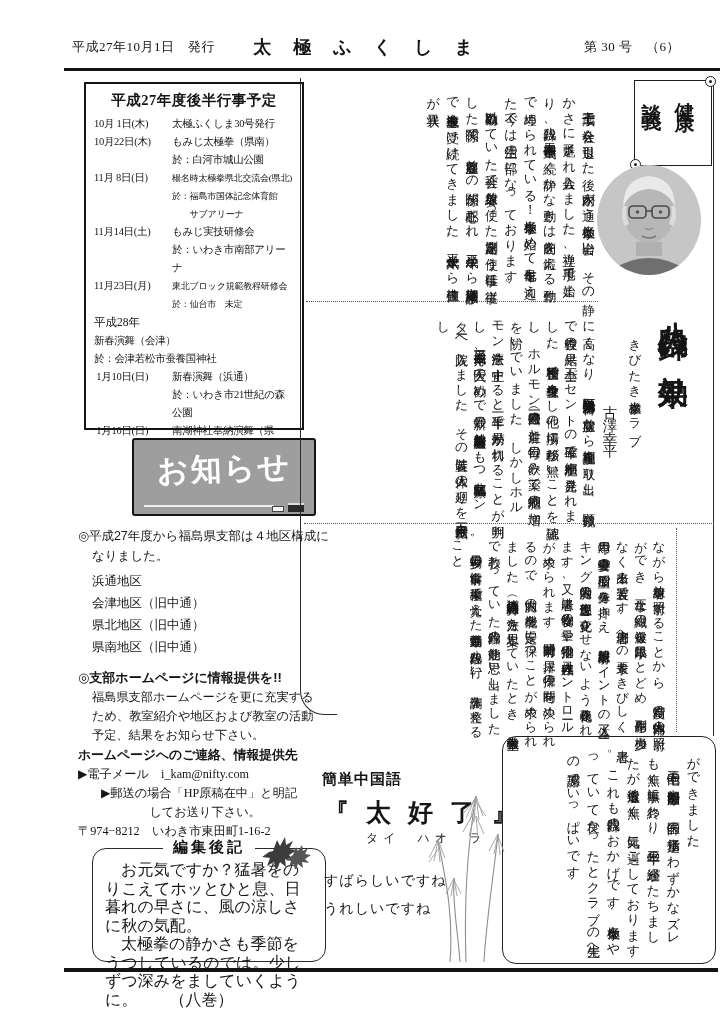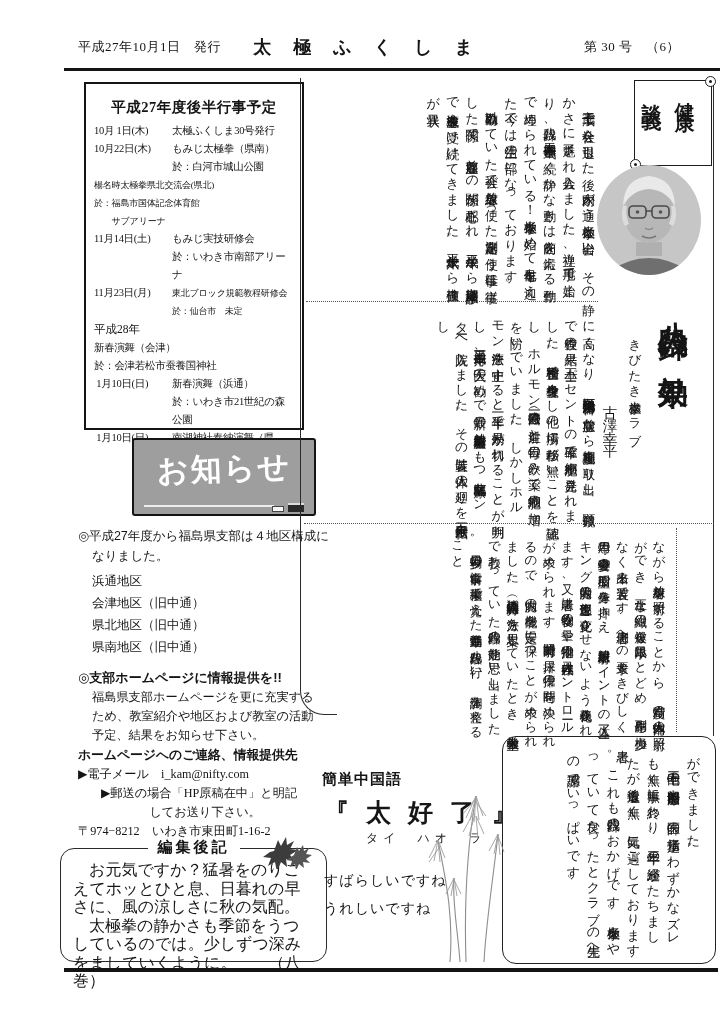--- a/index.html
+++ b/index.html
@@ -15,41 +15,41 @@
   .v{
     writing-mode:vertical-rl;text-orientation:mixed;
     word-break:break-all;line-break:anywhere;white-space:pre-line;
   }
   
   .hdr{font-size:13px;letter-spacing:.5px;}
   .hdr-title{font-size:18px;font-weight:bold;letter-spacing:2px;}
   .rule{background:#141414;}
   
   #schedule{left:84px;top:82px;width:220px;height:348px;border:2px solid #141414;
-    padding:14px 8px;box-sizing:border-box;}
+    padding:7px 8px;box-sizing:border-box;}
   #schedule .stitle{text-align:center;font-weight:bold;font-size:14.5px;letter-spacing:.5px;margin-bottom:5px;}
   .srow{display:flex;line-height:18px;}
   .sdate{width:78px;flex:none;font-size:10.5px;white-space:pre;letter-spacing:-.3px;}
   .stext{flex:1;font-size:10.5px;letter-spacing:-.3px;line-height:18px;}
   .tight .stext{font-size:9px;letter-spacing:-.2px;}
   .syear{font-size:11.5px;line-height:19px;}
   
   #board{left:132px;top:438px;width:180px;height:74px;background:#9e9e9e;
     border:2px solid #141414;border-radius:3px;}
   #board .blabel{color:#fff;font-size:31px;font-weight:bold;text-align:center;
     transform:rotate(-2deg);margin-top:8px;letter-spacing:2px;}
   #board .chalkline{position:absolute;left:10px;bottom:7px;width:130px;height:2px;background:#eee;}
   #board .tray{position:absolute;right:10px;bottom:2px;width:34px;height:7px;}
   #board .eraser{position:absolute;right:0;bottom:0;width:16px;height:7px;background:#2a2a2a;border-top:2px solid #ddd;}
   #board .chalk{position:absolute;right:20px;bottom:0;width:10px;height:4px;background:#f5f5f5;border:1px solid #444;}
   
   .hang{padding-left:14px;text-indent:-14px;}
   .leftblock{width:242px;}
   
-  #editorial{left:60px;top:848px;width:267px;height:114px;border:1.5px solid #2a2a2a;
+  #editorial{left:92px;top:848px;width:234px;height:114px;border:1.5px solid #2a2a2a;
     border-radius:14px;box-sizing:border-box;padding:12px 20px 6px 12px;}
   #editorial .etitle{position:absolute;top:-11px;left:50%;transform:translateX(-50%);
     background:#fff;padding:0 10px;font-size:15px;font-weight:bold;letter-spacing:3px;}
   
   .dotted-h{border-top:1.5px dotted #555;height:0;}
   .dotted-v{border-left:1.5px dotted #555;width:0;}
   
   #scrollframe{left:634px;top:80px;width:78px;height:86px;border:1.5px solid #1d1d1d;box-sizing:border-box;}
   .curl{position:absolute;width:11px;height:11px;border:1.5px solid #1d1d1d;border-radius:50%;background:#fff;box-sizing:border-box;}
   .curl::after{content:"";position:absolute;left:3px;top:3px;width:3px;height:3px;border-radius:50%;background:#1d1d1d;}
@@ -61,37 +61,38 @@
   .ch-header{font-size:15px;font-weight:bold;letter-spacing:1px;}
   .ch-phrase{font-size:25px;font-weight:bold;letter-spacing:5px;}
   .ch-reading{font-size:12px;letter-spacing:5px;}
   .ch-line{font-size:14px;letter-spacing:1px;}
 </style>
 </head>
 <body>
 
 <div id="page">
 
-  <div class="abs hdr" style="left:78px;top:38px;">平成27年10月1日　発行</div>
+  <div class="abs hdr" style="left:72px;top:38px;">平成27年10月1日　発行</div>
   <div class="abs hdr-title" style="left:0;top:35px;width:728px;text-align:center;">太　極　ふ　く　し　ま</div>
   <div class="abs hdr" style="left:584px;top:38px;">第 30 号　（6）</div>
   <div class="abs rule" style="left:64px;top:68px;width:656px;height:3px;"></div>
 
   <div class="abs" id="schedule">
     <div class="stitle">平成27年度後半行事予定</div>
     <div class="srow">
       <div class="sdate">10月 1日(木)</div>
       <div class="stext pre">太極ふくしま30号発行</div>
     </div>
     <div class="srow">
       <div class="sdate">10月22日(木)</div>
       <div class="stext pre">もみじ太極拳（県南）
 於：白河市城山公園</div>
     </div>
     <div class="srow tight">
+      <div class="sdate">11月 8日(日)</div>
       <div class="stext pre">楊名時太極拳県北交流会(県北)
 於：福島市国体記念体育館
 　　サブアリーナ</div>
     </div>
     <div class="srow">
       <div class="sdate">11月14日(土)</div>
       <div class="stext pre">もみじ実技研修会
 於：いわき市南部アリーナ</div>
     </div>
     <div class="srow tight">

